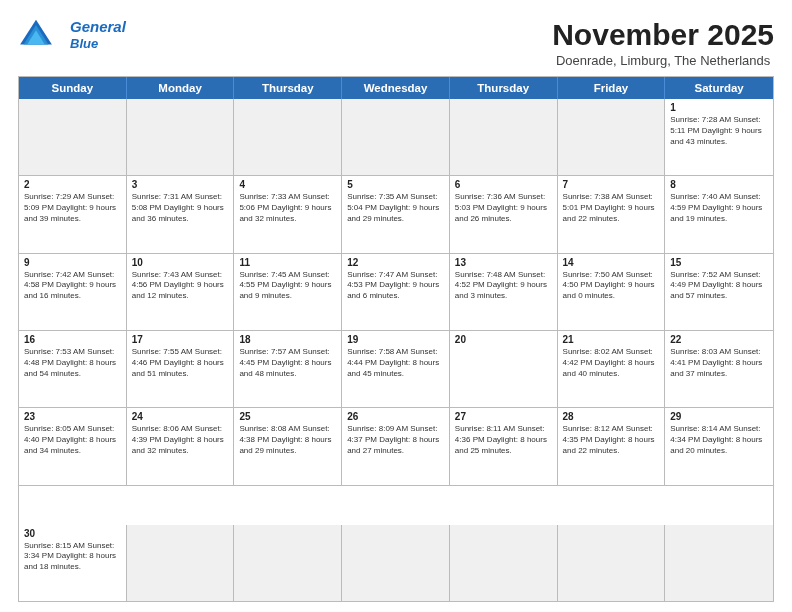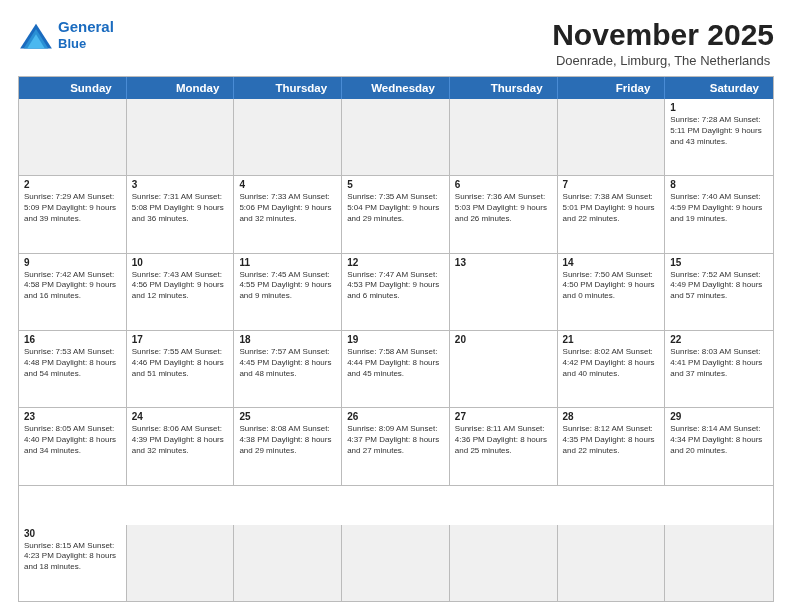--- a/index.html
+++ b/index.html
@@ -18,22 +18,23 @@
       flex-direction: column;
     }
     .header {
       display: flex;
       align-items: flex-start;
       justify-content: space-between;
       margin-bottom: 8px;
     }
     .logo {
       display: flex;
-      align-items: flex-end;
-      gap: 4px;
+      align-items: flex-start;
+      gap: 16px;
+      font-style: italic;
     }
     .logo-icon {
       width: 36px;
       height: 30px;
     }
     .title-block {
       text-align: center;
     }
     .month-title {
       font-size: 30px;
@@ -56,21 +57,21 @@
       display: grid;
       grid-template-columns: repeat(7, 1fr);
       background: #2a6db5;
     }
     .cal-header-cell {
       color: #fff;
       font-size: 11.5px;
       font-weight: bold;
       padding: 5px 14px;
       border-right: 1px solid #4a8cd5;
-      text-align: right;
+      text-align: center;
     }
     .cal-header-cell:last-child { border-right: none; }
     .cal-body {
       flex: 1;
       display: flex;
       flex-direction: column;
     }
     .cal-row {
       display: grid;
       grid-template-columns: repeat(7, 1fr);
@@ -226,20 +227,24 @@
           </div>
           <div class="cal-cell">
             <div class="day-num">12</div>
             <div class="day-info">Sunrise: 7:47 AM
 Sunset: 4:53 PM
 Daylight: 9 hours
 and 6 minutes.</div>
           </div>
           <div class="cal-cell">
             <div class="day-num">13</div>
+            <div class="day-info">Sunrise: 7:48 AM
+Sunset: 4:52 PM
+Daylight: 9 hours
+and 3 minutes.</div>
           </div>
           <div class="cal-cell">
             <div class="day-num">14</div>
             <div class="day-info">Sunrise: 7:50 AM
 Sunset: 4:50 PM
 Daylight: 9 hours
 and 0 minutes.</div>
           </div>
           <div class="cal-cell">
             <div class="day-num">15</div>
@@ -344,21 +349,21 @@
             <div class="day-info">Sunrise: 8:14 AM
 Sunset: 4:34 PM
 Daylight: 8 hours
 and 20 minutes.</div>
           </div>
         </div>
         <div class="cal-row">
           <div class="cal-cell">
             <div class="day-num">30</div>
             <div class="day-info">Sunrise: 8:15 AM
-Sunset: 4:23 PM
+Sunset: 3:34 PM
 Daylight: 8 hours
 and 18 minutes.</div>
           </div>
           <div class="cal-cell empty"></div>
           <div class="cal-cell empty"></div>
           <div class="cal-cell empty"></div>
           <div class="cal-cell empty"></div>
           <div class="cal-cell empty"></div>
           <div class="cal-cell empty"></div>
         </div>

